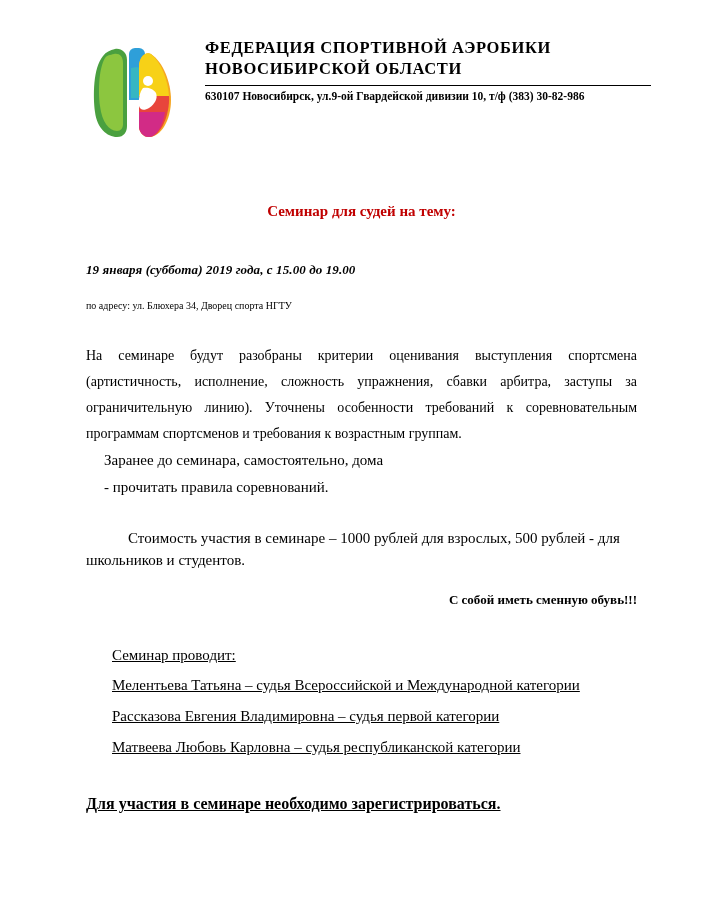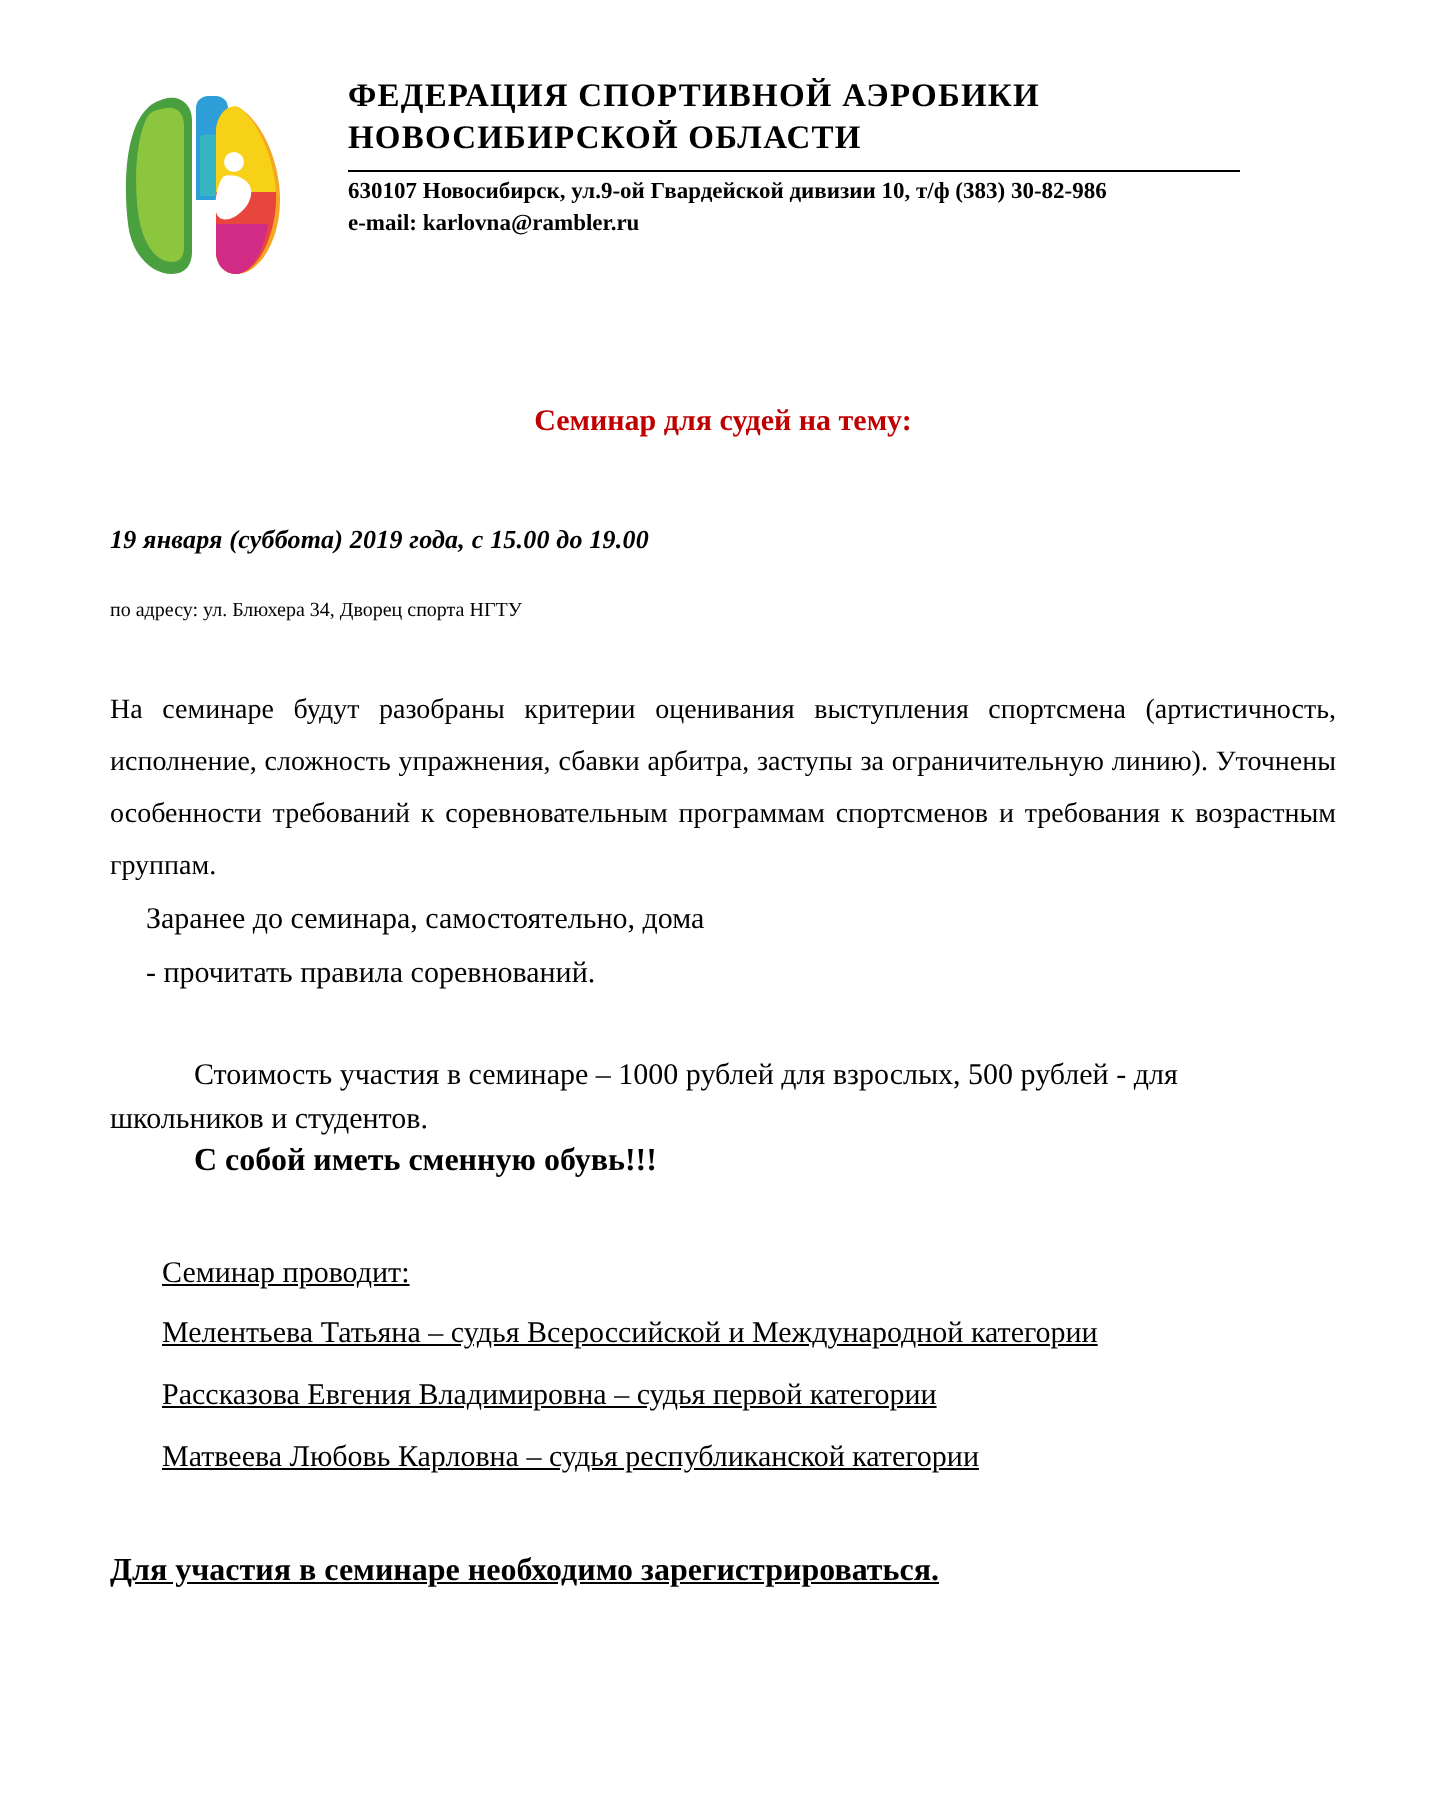--- a/index.html
+++ b/index.html
@@ -13,21 +13,21 @@
     font-family: "Liberation Serif", serif;
     color: #000000;
     position: relative;
     overflow: hidden;
   }
   .page {
     position: relative;
     width: 723px;
     height: 903px;
     box-sizing: border-box;
-    padding: 0 55px;
+    padding: 0 86px;
   }
 
   
   .header {
     display: flex;
     align-items: flex-start;
     padding-top: 30px;
   }
   .logo {
     width: 84px;
@@ -109,23 +109,25 @@
     line-height: 1.85;
     margin-left: 18px;
   }
   .para-cost {
     font-size: 15px;
     line-height: 1.45;
     margin-top: 26px;
     text-indent: 42px;
   }
   .bold-indent {
-    font-size: 16px;
-    font-weight: bold;
+    font-size: 13px;
+    font-weight: bold;
+    margin-top: 20px;
     text-indent: 42px;
+    text-align: right;
   }
   .presenters {
     margin-top: 32px;
     padding-left: 26px;
   }
   .presenters div {
     font-size: 15px;
     line-height: 2.05;
     text-decoration: underline;
   }
@@ -162,21 +164,20 @@
         <circle cx="57" cy="43" r="5" fill="#ffffff"></circle>
         <path d="M52 50 C56 49 62 50 65 55 C67 60 64 66 58 70 C53 73 49 72 48 68 C47 62 49 53 52 50 Z" fill="#ffffff"></path>
       </svg>
     </div>
 
     <div class="header-text">
       <div class="org-name">ФЕДЕРАЦИЯ  СПОРТИВНОЙ  АЭРОБИКИ
 НОВОСИБИРСКОЙ  ОБЛАСТИ</div>
       <div class="addr-rule"></div>
       <div class="addr-line">630107 Новосибирск, ул.9-ой Гвардейской дивизии 10, т/ф (383) 30-82-986</div>
-      <div class="addr-line">e-mail: karlovna@rambler.ru</div>
     </div>
   </div>
 
   <div class="title-block">
     <div class="title-red">Семинар для судей  на тему:</div>
   </div>
 
   <div class="date-line">19 января (суббота) 2019 года, с 15.00  до 19.00</div>
   <div class="addr-venue">по адресу: ул. Блюхера 34, Дворец спорта НГТУ</div>
 

